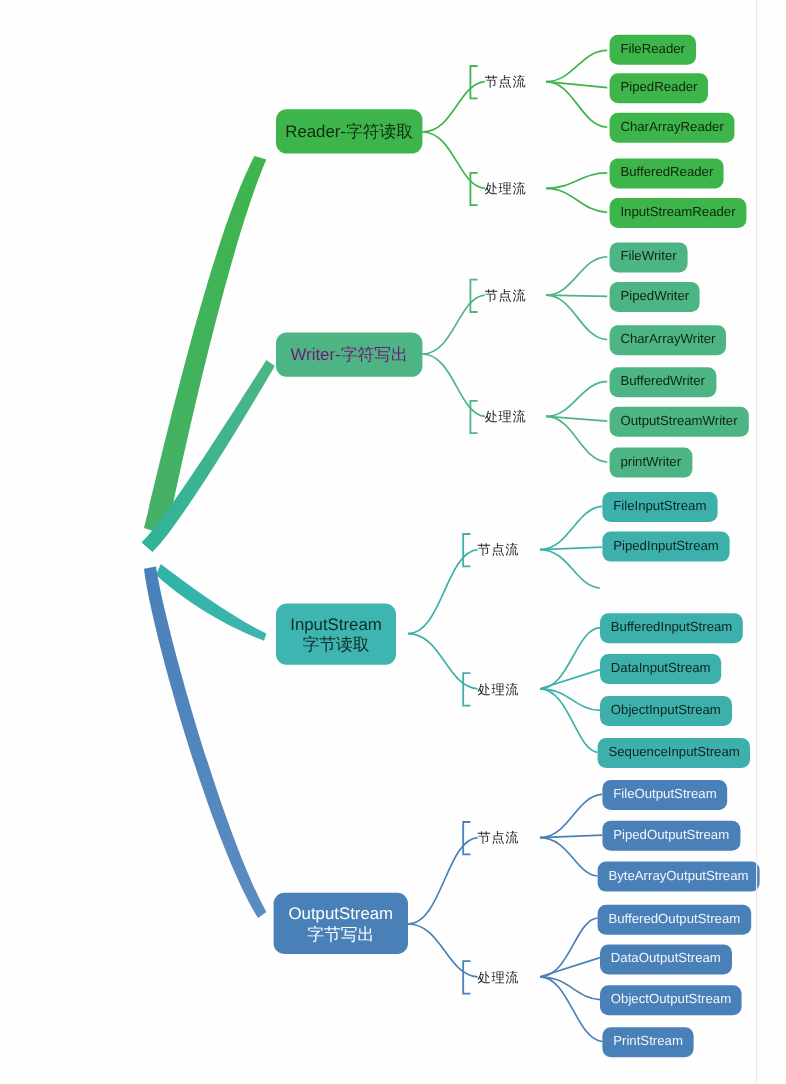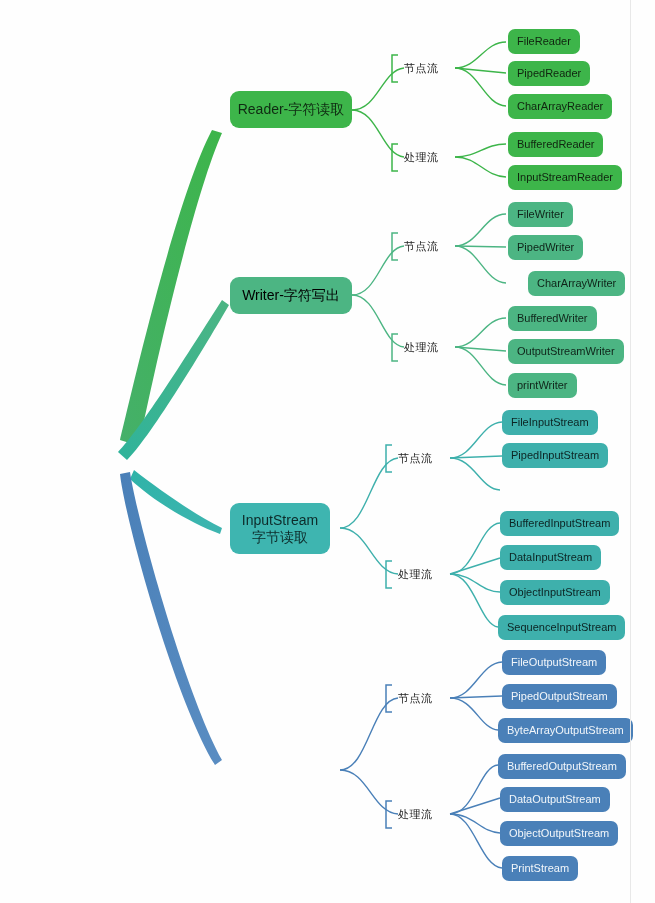--- a/index.html
+++ b/index.html
@@ -41,21 +41,21 @@
   }
   
   .main {
     font-size: 14px;
     border-radius: 9px;
     padding: 0 6px;
     flex-direction: column;
   }
   .main .l2 { font-size: 14px; }
   .main-reader { background: #3db54a; color: #0f2b12; }
-  .main-writer { background: #4cb583; color: #000000; }
+  .main-writer { background: #4cb583; color: #701a75; }
   .main-instream { background: #3eb5b0; color: #0d2b2a; }
   .main-outstream { background: #4a80b8; color: #ffffff; }
   
   .cat {
     position: absolute;
     font-size: 11px;
     color: #222;
     white-space: nowrap;
     letter-spacing: .5px;
   }
@@ -178,20 +178,24 @@
 
   <div class="node main main-writer" style="left:230px; top:277px; width:122px; height:37px;">
     <span class="l1">Writer-字符写出</span>
   </div>
 
   <div class="node main main-instream" style="left:230px; top:503px; width:100px; height:51px;">
     <span class="l1">InputStream</span>
     <span class="l2">字节读取</span>
   </div>
 
+  <div class="node main main-outstream" style="left:228px; top:744px; width:112px; height:51px;">
+    <span class="l1">OutputStream</span>
+    <span class="l2">字节写出</span>
+  </div>
 
   <div class="cat" style="left:404px; top:61px;"><span>节点流</span></div>
   <div class="cat" style="left:404px; top:150px;"><span>处理流</span></div>
 
   <div class="cat" style="left:404px; top:239px;"><span>节点流</span></div>
   <div class="cat" style="left:404px; top:340px;"><span>处理流</span></div>
 
   <div class="cat" style="left:398px; top:451px;"><span>节点流</span></div>
   <div class="cat" style="left:398px; top:567px;"><span>处理流</span></div>
 
@@ -213,21 +217,21 @@
   <div class="node leaf leaf-reader" style="left:508px; top:165px;">
     <span>InputStreamReader</span>
     </div>
 
   <div class="node leaf leaf-writer" style="left:508px; top:202px;">
     <span>FileWriter</span>
     </div>
   <div class="node leaf leaf-writer" style="left:508px; top:235px;">
     <span>PipedWriter</span>
     </div>
-  <div class="node leaf leaf-writer" style="left:528px; top:271px;">
+  <div class="node leaf leaf-writer" style="left:508px; top:271px;">
     <span>CharArrayWriter</span>
     </div>
   <div class="node leaf leaf-writer" style="left:508px; top:306px;">
     <span>BufferedWriter</span>
     </div>
   <div class="node leaf leaf-writer" style="left:508px; top:339px;">
     <span>OutputStreamWriter</span>
     </div>
   <div class="node leaf leaf-writer" style="left:508px; top:373px;">
     <span>printWriter</span>

